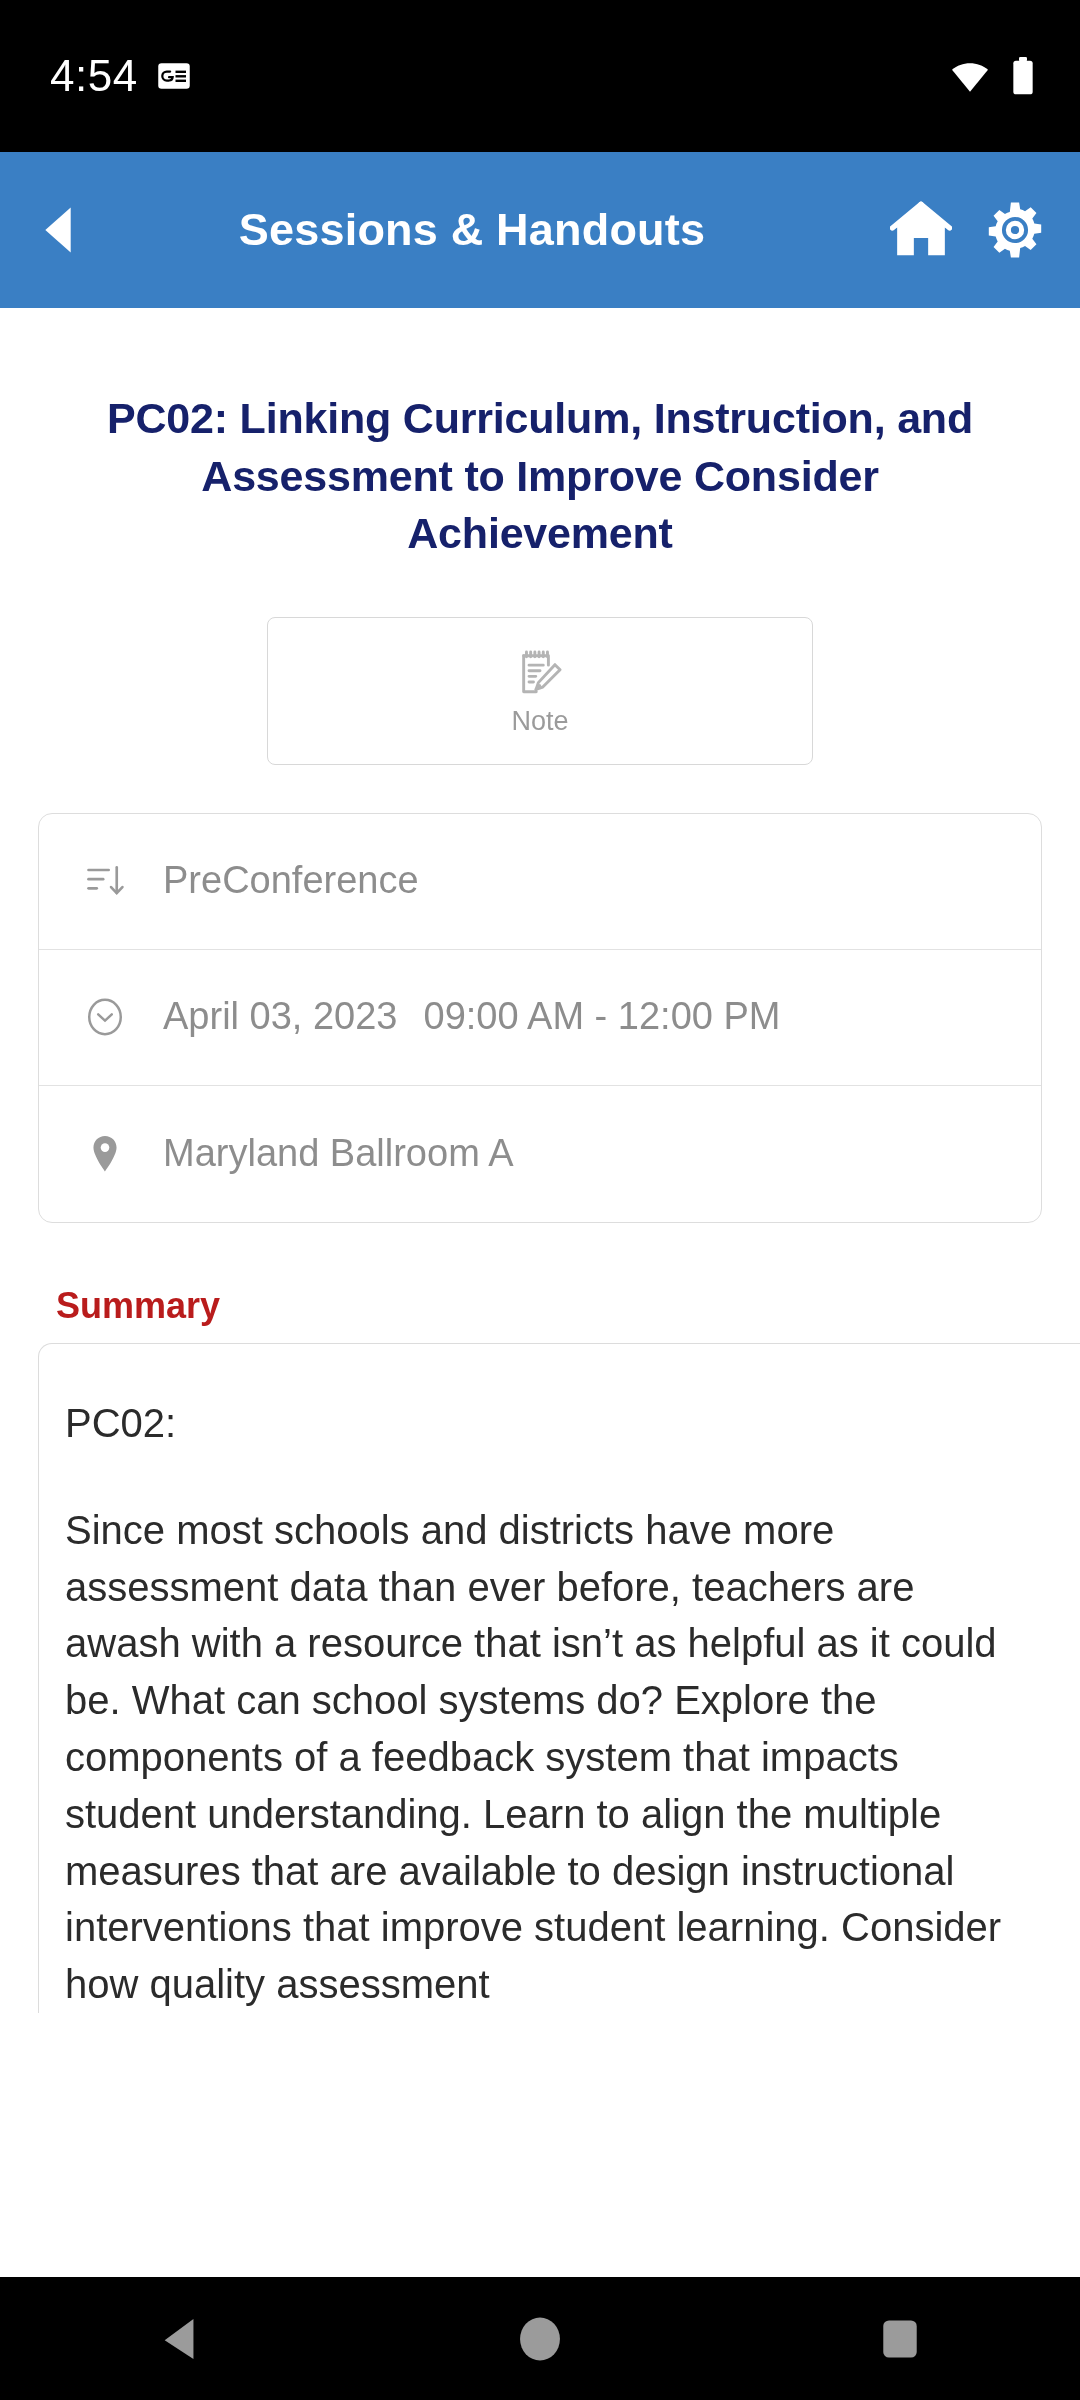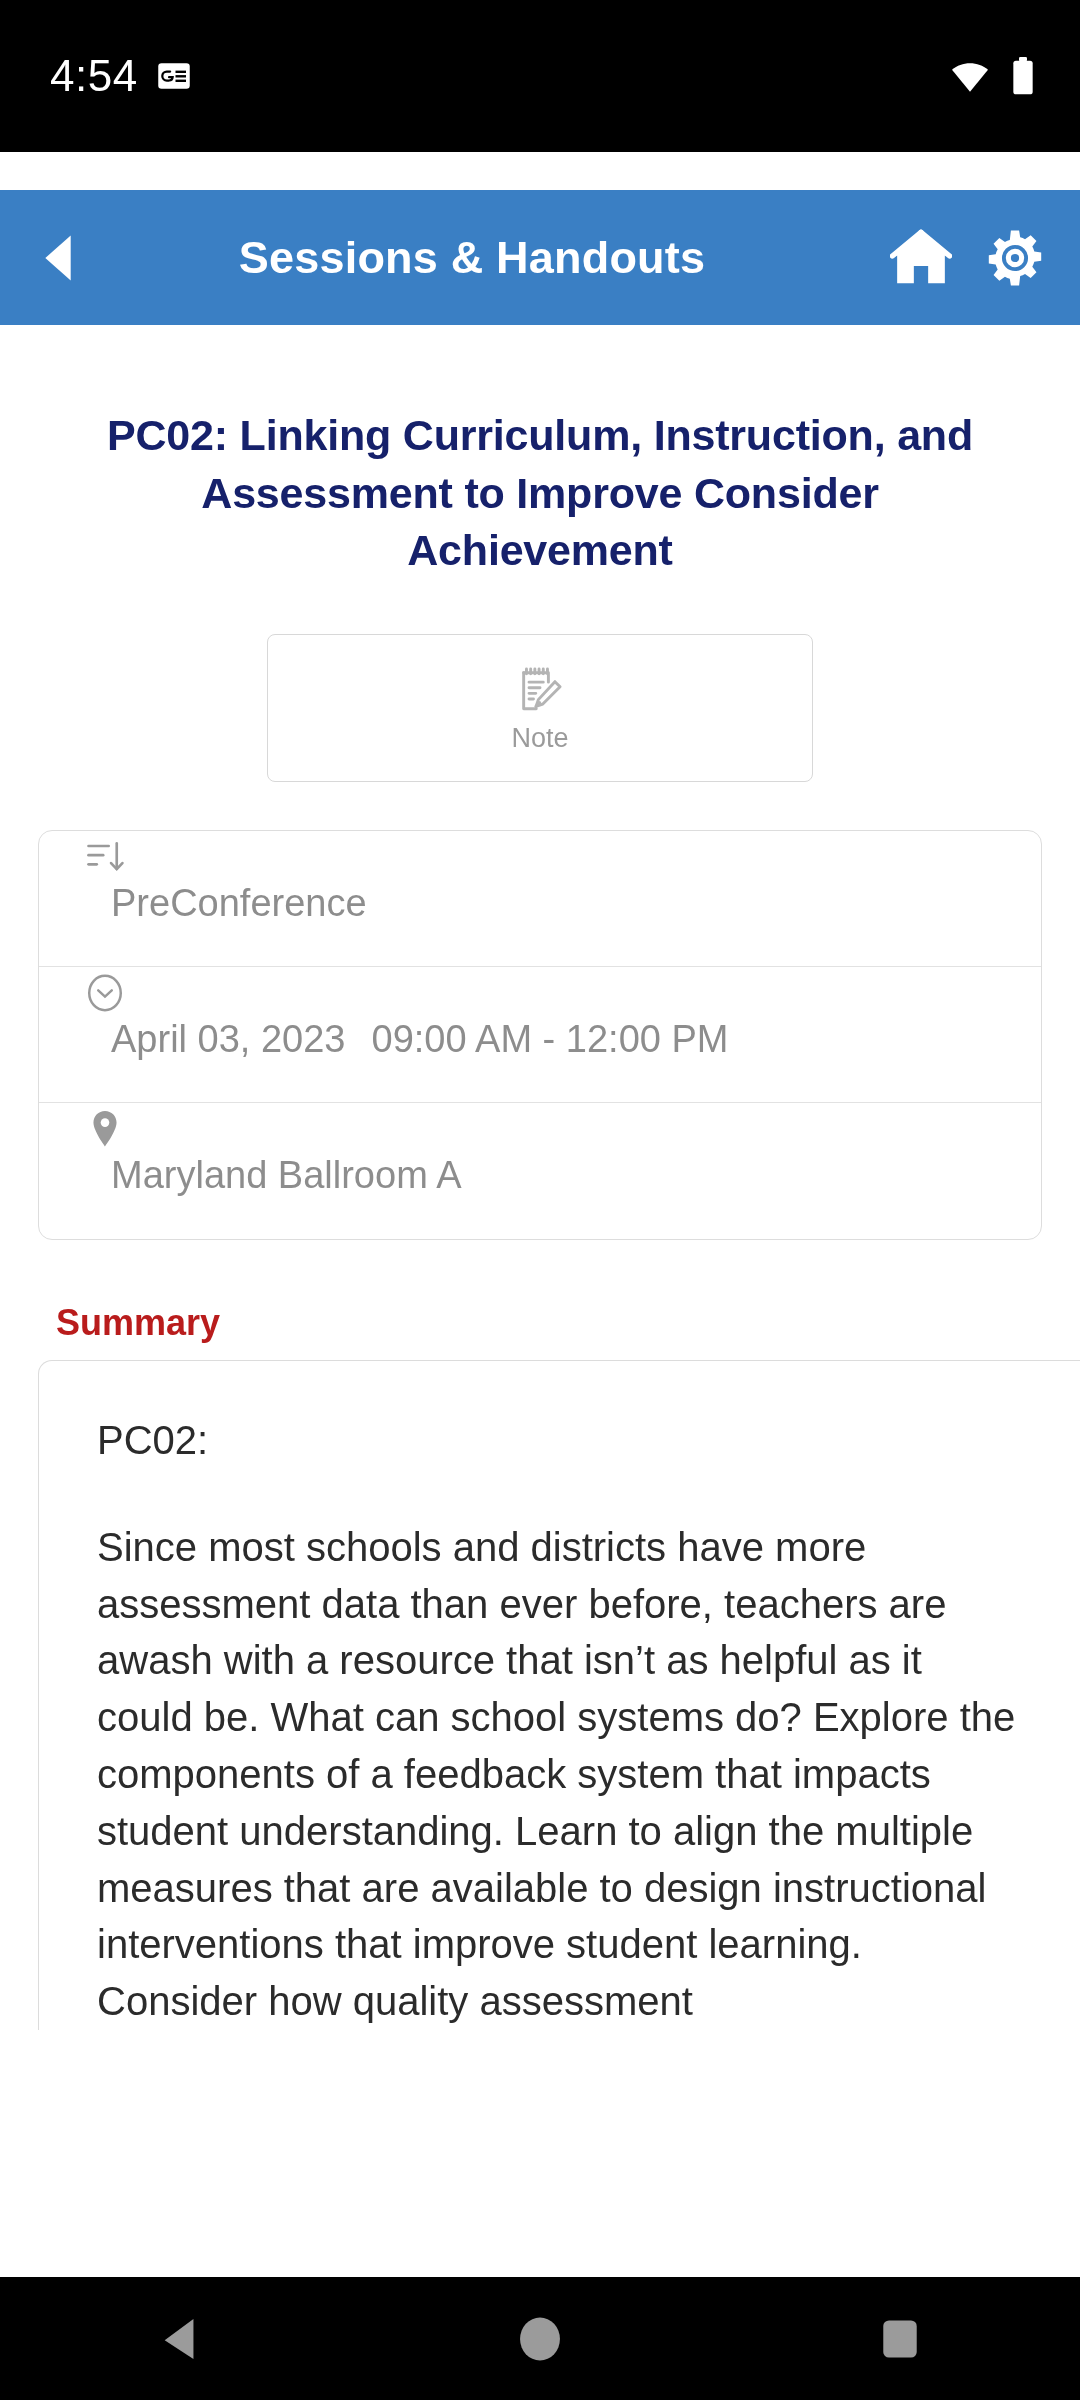--- a/index.html
+++ b/index.html
@@ -50,28 +50,27 @@
   .status-right {
     display: flex;
     align-items: center;
     gap: 20px;
   }
   .wifi-icon { width: 40px; height: 40px; display:block; }
   .battery-icon { width: 26px; height: 40px; display:block; }
 
   
   .app-bar {
-    height: 135px;
+    height: 156px;
     background: #3a7fc4;
     display: flex;
     align-items: center;
     padding: 0 36px 0 22px;
     flex: 0 0 auto;
     position: relative;
-    margin-top: 38px;
   }
   .appbar-back {
     width: 72px; height: 72px;
     display: flex; align-items: center; justify-content: center;
     flex: 0 0 auto;
   }
   .appbar-back svg { width: 34px; height: 48px; display:block; }
   .appbar-title {
     flex: 1 1 auto;
     text-align: center;
@@ -138,25 +137,24 @@
   
   .info-card {
     margin: 48px 38px 0 38px;
     border: 1.6px solid #dddddd;
     border-radius: 14px;
     background: #ffffff;
     overflow: hidden;
   }
   .info-row {
     display: flex;
-    align-items: flex-start;
+    align-items: center;
     height: 136px;
     padding: 0 0 0 44px;
     border-bottom: 1.6px solid #e2e2e2;
-    flex-direction: column;
   }
   .info-row:last-child { border-bottom: none; }
   .info-icon {
     width: 52px;
     flex: 0 0 52px;
     display: flex;
     align-items: center;
     justify-content: flex-start;
   }
   .info-icon svg { display:block; }
@@ -177,21 +175,21 @@
     margin: 62px 8px 16px 56px;
   }
   .summary-card {
     margin-left: 38px;
     margin-right: 0;
     border: 1.5px solid #dcdcdc;
     border-right: none;
     border-bottom: none;
     border-top-left-radius: 14px;
     background: #ffffff;
-    padding: 56px 52px 0 58px;
+    padding: 56px 52px 0 26px;
     min-height: 600px;
   }
   .summary-code {
     color: #2b2b2b;
     font-size: 40px;
     line-height: 1.15;
   }
   .summary-body {
     color: #2b2b2b;
     font-size: 40px;

